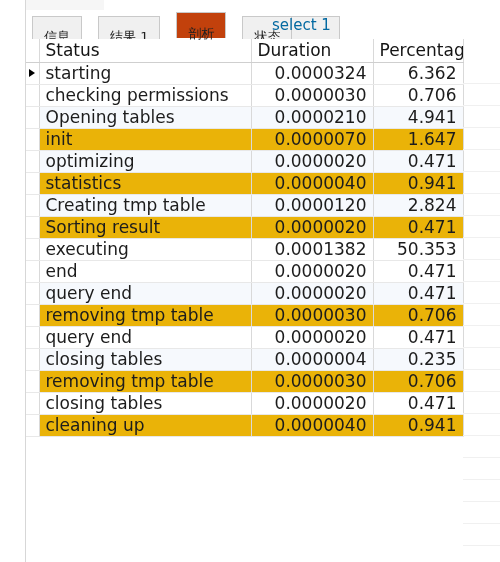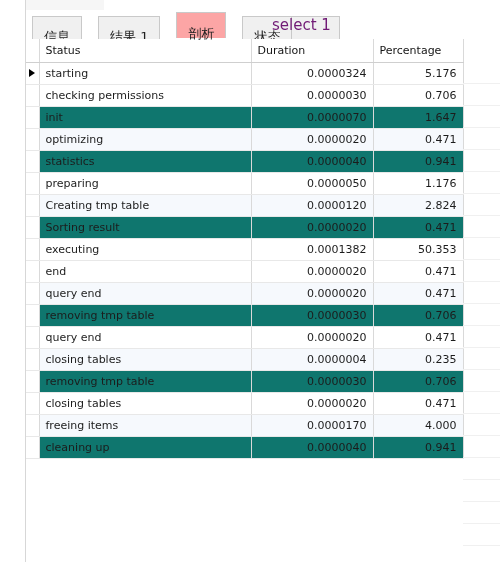--- a/index.html
+++ b/index.html
@@ -75,21 +75,21 @@
     color: #202020;
     font-family: "DejaVu Sans", "Liberation Sans", sans-serif;
     box-sizing: border-box;
     white-space: nowrap;
     cursor: default;
     position: relative;
     top: 1px;
   }
   .tab + .tab { margin-left: 16px; }
   .tab.active {
-    background: #fca5a5;
+    background: #c2410c;
     border-color: #c9c9c9;
     height: 26px;
     line-height: 25px;
     top: 0px;
     z-index: 3;
     font-weight: 400;
   }
   
   .tab-filler {
     height: 23px;
@@ -99,40 +99,40 @@
     border-bottom: none;
     border-left: none;
     box-sizing: border-box;
     position: relative;
     top: 1px;
   }
 
   .annotation {
     position: absolute;
     left: 272px; top: 16px;
-    color: #701a75;
+    color: #0369a1;
     font-size: 15px;
     font-family: "DejaVu Sans", "Liberation Sans", sans-serif;
     white-space: nowrap;
   }
 
   
   .grid-wrap {
     position: absolute;
     left: 26px; top: 39px;
     width: 474px;
     height: 523px;
     background: #ffffff;
     overflow: hidden;
   }
   table.grid {
     border-collapse: collapse;
     table-layout: fixed;
     width: 437px;
-    font-size: 11px;
+    font-size: 17px;
   }
   table.grid col.c-gutter { width: 13px; }
   table.grid col.c-status { width: 212px; }
   table.grid col.c-duration { width: 122px; }
   table.grid col.c-pct { width: 90px; }
 
   table.grid th, table.grid td {
     border-right: 1px solid #d9d9d9;
     border-bottom: 1px solid #e8e8e8;
     height: 22px;
@@ -153,21 +153,21 @@
   }
   table.grid th.gutter, table.grid td.gutter {
     padding: 0;
     border-right: 1px solid #d9d9d9;
     background: #ffffff;
     text-align: center;
   }
   td.num { text-align: right; padding-right: 9px; }
 
   tr.alt td { background: #f6f9fd; }
-  tr.alt2 td { background: #0f766e; }
+  tr.alt2 td { background: #eab308; }
   tr.alt td.gutter, tr.alt2 td.gutter { background: #ffffff; }
 
   .row-marker {
     display: inline-block;
     width: 0; height: 0;
     border-left: 6px solid #000000;
     border-top: 4.5px solid transparent;
     border-bottom: 4.5px solid transparent;
     vertical-align: middle;
     position: relative;
@@ -222,52 +222,52 @@
           <th>Status</th>
           <th>Duration</th>
           <th>Percentage</th>
         </tr>
       </thead>
       <tbody id="grid-body">
           <tr>
             <td class="gutter"><span class="row-marker"></span></td>
             <td>starting</td>
             <td class="num">0.0000324</td>
-            <td class="num">5.176</td>
+            <td class="num">6.362</td>
           </tr>
           <tr>
             <td class="gutter"></td>
             <td>checking permissions</td>
             <td class="num">0.0000030</td>
             <td class="num">0.706</td>
           </tr>
+          <tr class="alt">
+            <td class="gutter"></td>
+            <td>Opening tables</td>
+            <td class="num">0.0000210</td>
+            <td class="num">4.941</td>
+          </tr>
           <tr class="alt2">
             <td class="gutter"></td>
             <td>init</td>
             <td class="num">0.0000070</td>
             <td class="num">1.647</td>
           </tr>
           <tr class="alt">
             <td class="gutter"></td>
             <td>optimizing</td>
             <td class="num">0.0000020</td>
             <td class="num">0.471</td>
           </tr>
           <tr class="alt2">
             <td class="gutter"></td>
             <td>statistics</td>
             <td class="num">0.0000040</td>
             <td class="num">0.941</td>
           </tr>
-          <tr>
-            <td class="gutter"></td>
-            <td>preparing</td>
-            <td class="num">0.0000050</td>
-            <td class="num">1.176</td>
-          </tr>
           <tr class="alt">
             <td class="gutter"></td>
             <td>Creating tmp table</td>
             <td class="num">0.0000120</td>
             <td class="num">2.824</td>
           </tr>
           <tr class="alt2">
             <td class="gutter"></td>
             <td>Sorting result</td>
             <td class="num">0.0000020</td>
@@ -314,26 +314,20 @@
             <td>removing tmp table</td>
             <td class="num">0.0000030</td>
             <td class="num">0.706</td>
           </tr>
           <tr>
             <td class="gutter"></td>
             <td>closing tables</td>
             <td class="num">0.0000020</td>
             <td class="num">0.471</td>
           </tr>
-          <tr class="alt">
-            <td class="gutter"></td>
-            <td>freeing items</td>
-            <td class="num">0.0000170</td>
-            <td class="num">4.000</td>
-          </tr>
           <tr class="alt2">
             <td class="gutter"></td>
             <td>cleaning up</td>
             <td class="num">0.0000040</td>
             <td class="num">0.941</td>
           </tr>
         </tbody>
     </table>
     <div class="tail-lines" id="tail-lines">
         <div></div>

